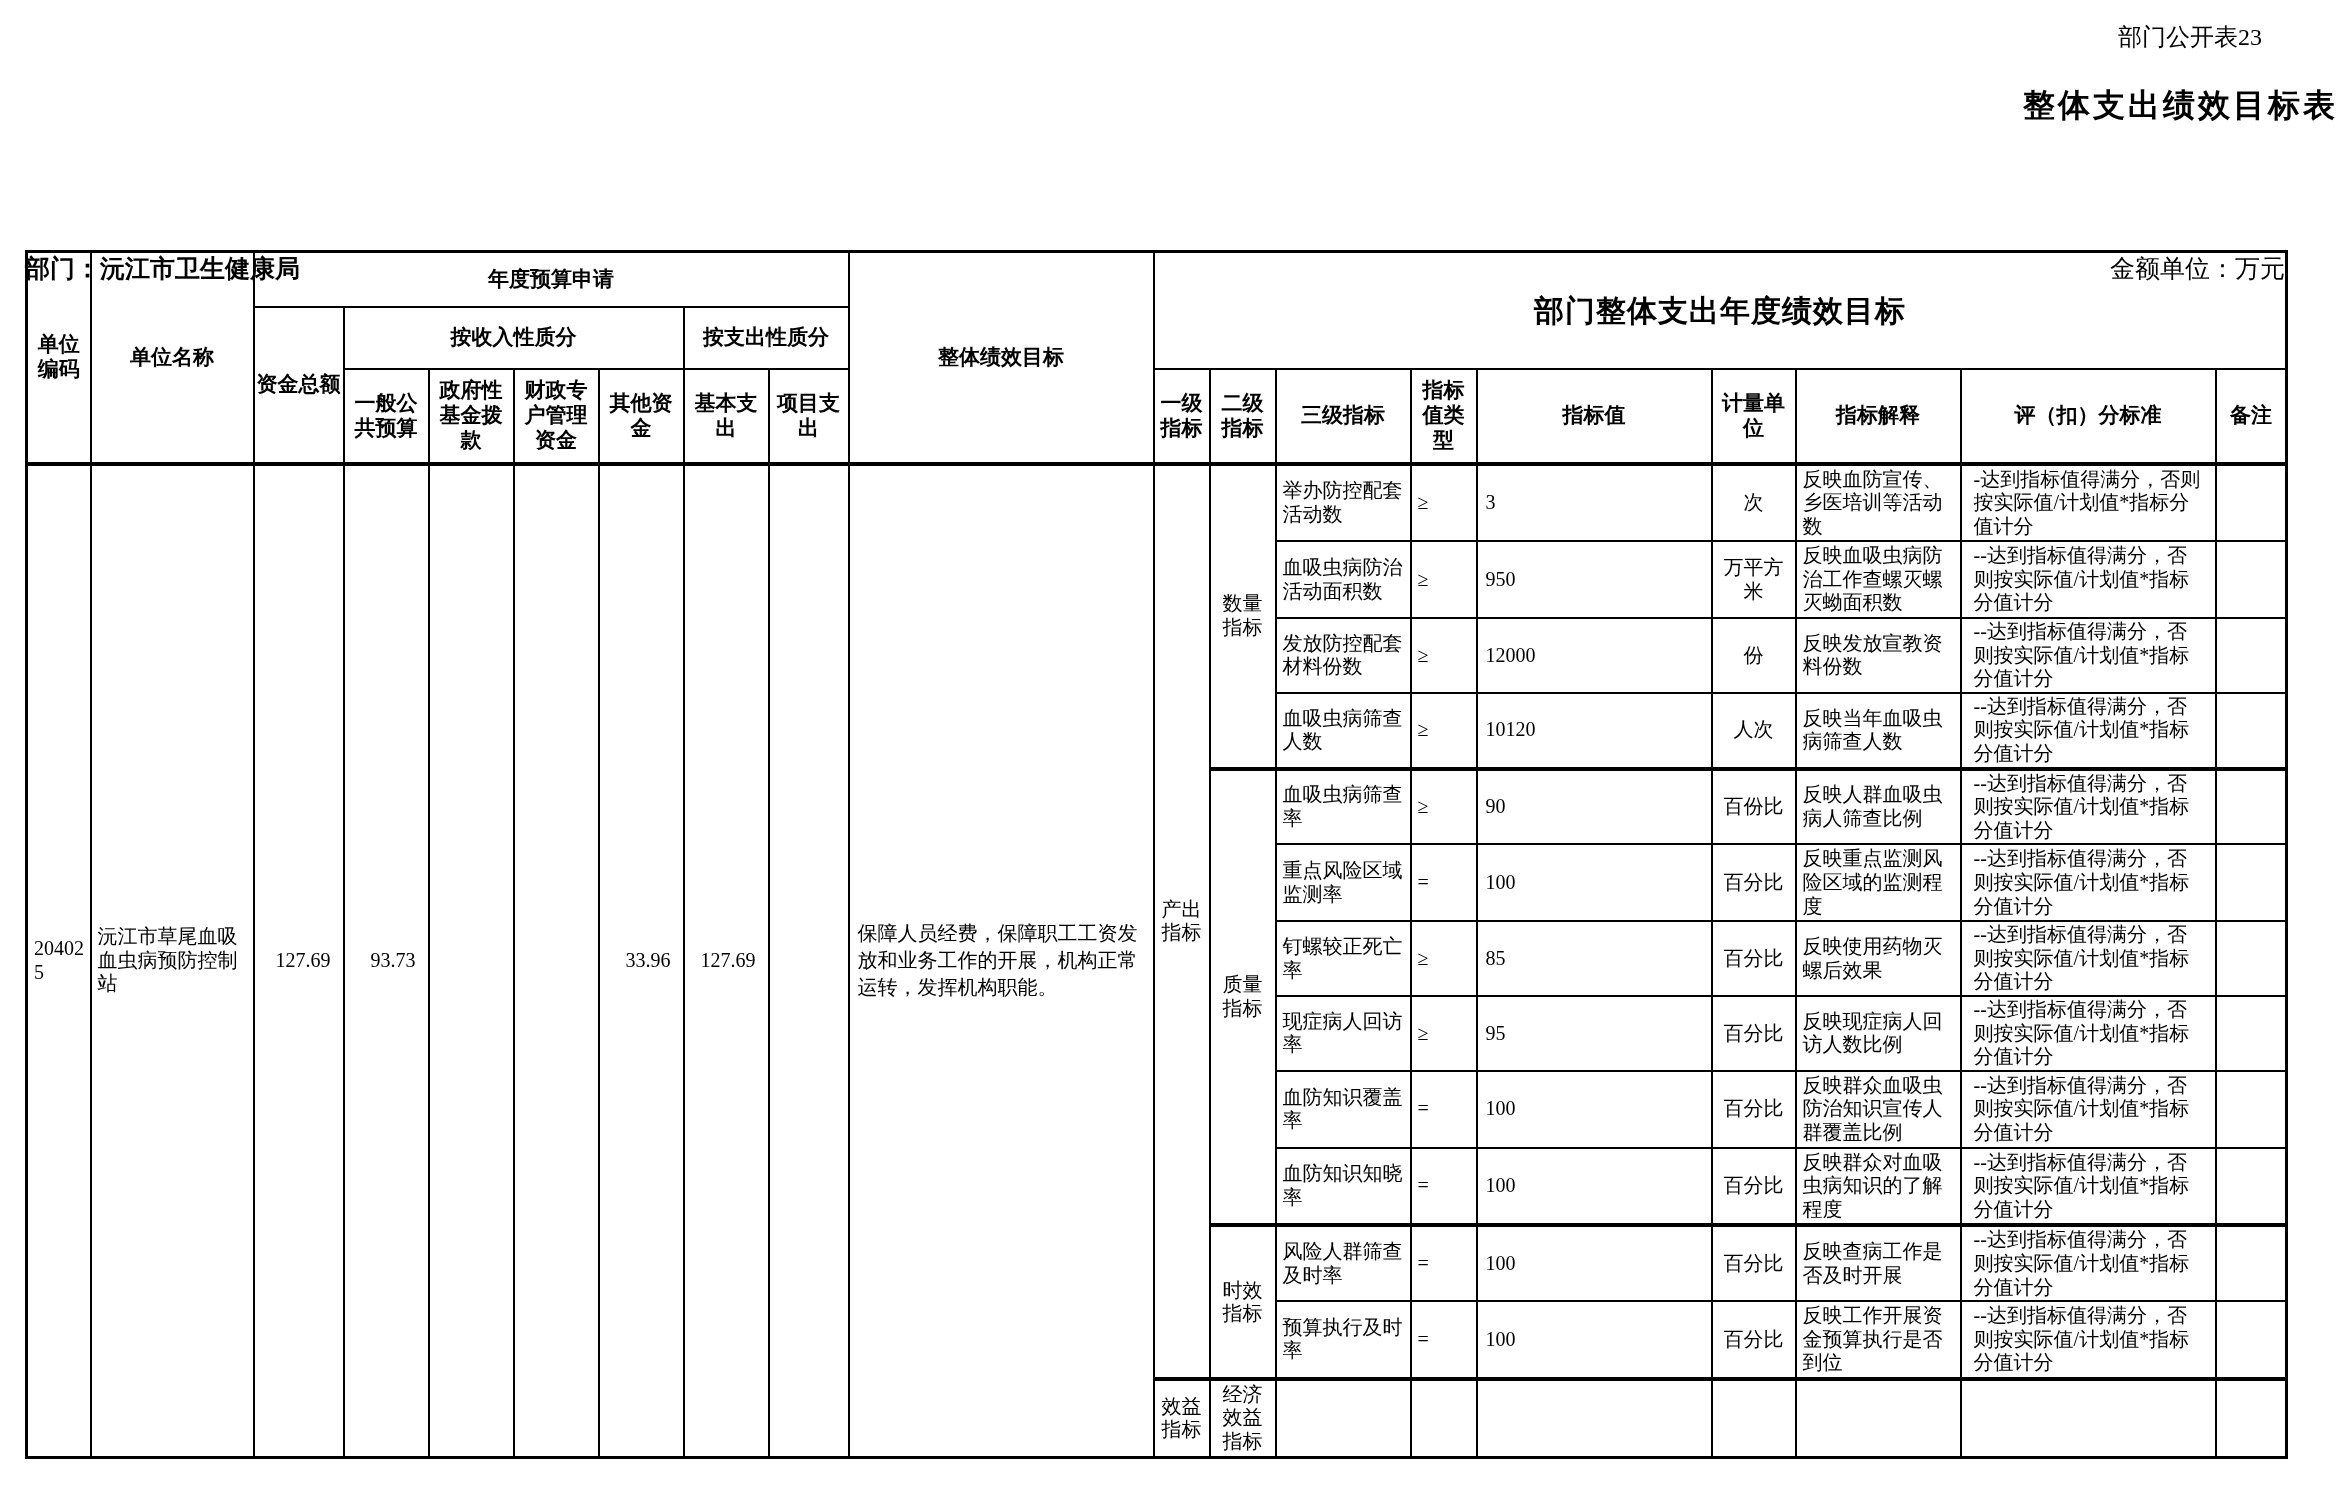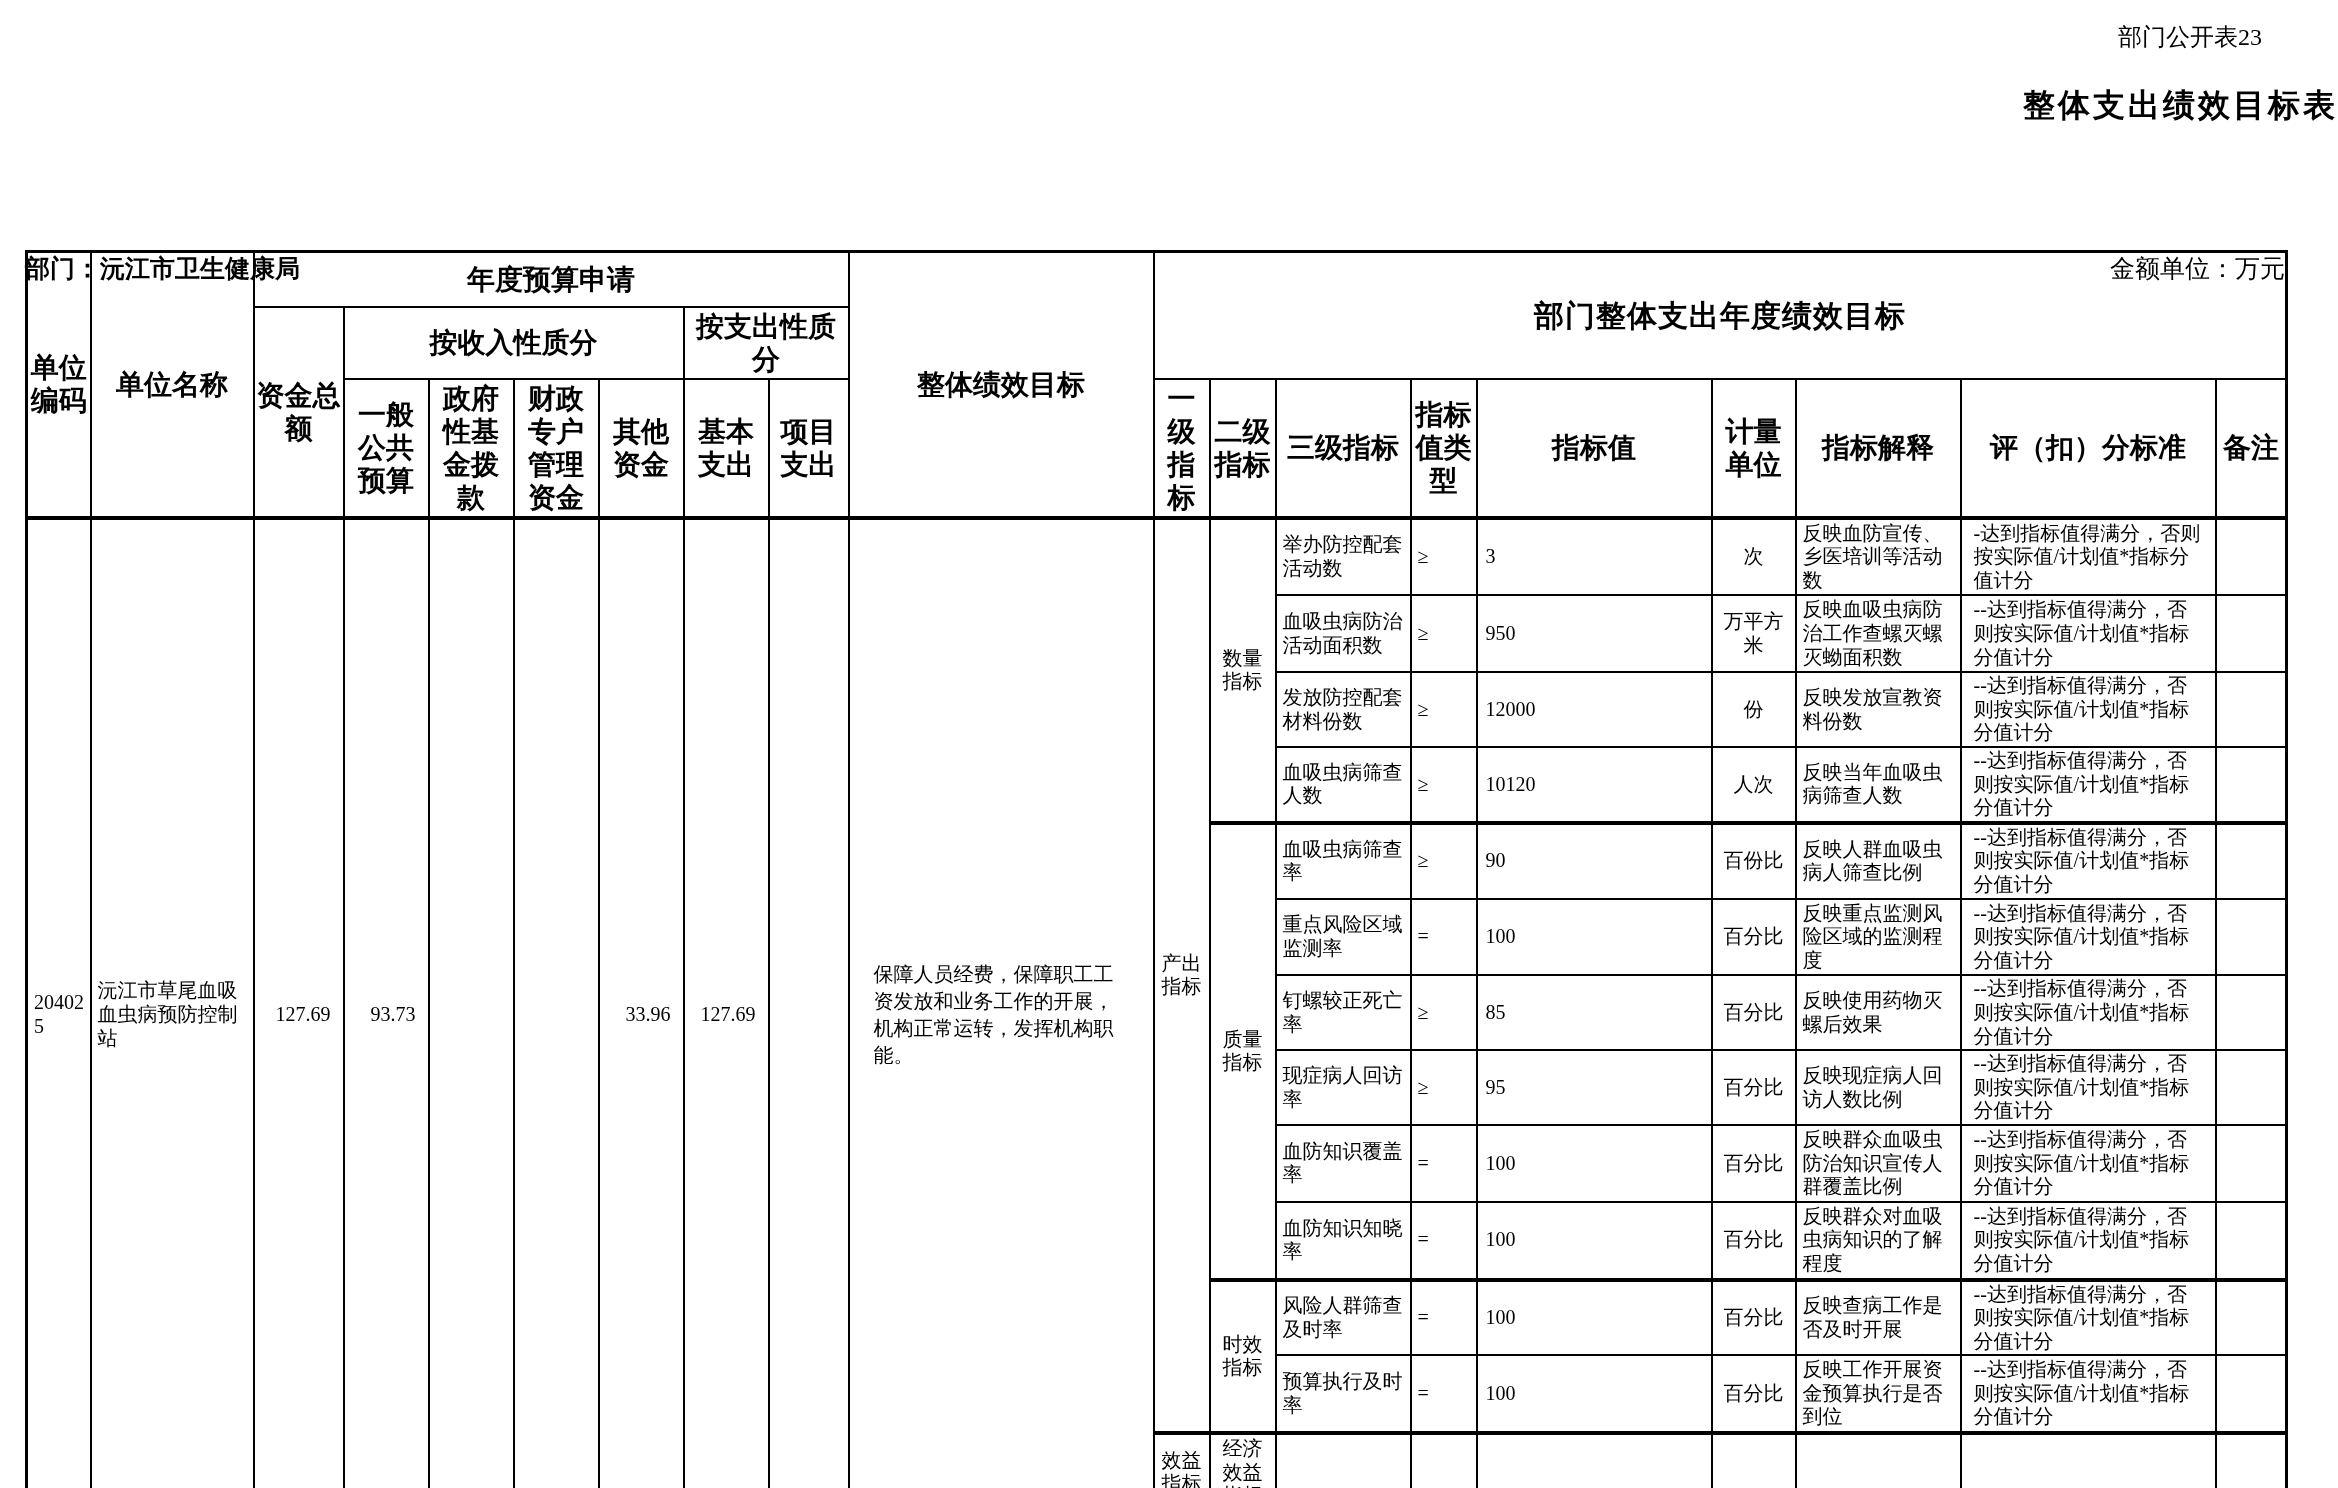--- a/index.html
+++ b/index.html
@@ -18,33 +18,33 @@
     position:absolute;top:250px;left:25px;width:2260px;
     border-collapse:collapse;table-layout:fixed;
     border:3px solid #000;
   }
   td,th{
     border:2px solid #000;
     font-size:20px;line-height:1.18;
     padding:2px 4px;vertical-align:middle;
     overflow:hidden;word-break:break-all;
   }
-  th{font-size:28px;font-weight:bold;text-align:center;padding:2px 2px;}
+  th{font-size:21px;font-weight:bold;text-align:center;padding:2px 2px;}
   th.big{font-size:30px;letter-spacing:1px;}
   tr.hr1{height:55px;}
   tr.hr2{height:62px;}
   tr.hr3{height:95px;}
   tr.r{height:74px;}
   tr.r-last{height:52px;margin-left:45px;}
   tr.group-start td{border-top-width:4px;}
   tbody tr:first-child td{border-top-width:4px;}
   td.num{text-align:right;padding-right:12px;}
   td.ctr{text-align:center;}
   td.lft{text-align:left;padding-left:6px;}
-  td.goal{text-align:left;padding:4px 24px;line-height:1.35;}
+  td.goal{text-align:left;padding:4px 8px;line-height:1.35;}
   td.val{text-align:left;padding-left:8px;}
   td.score{padding:1px 12px;}
 </style>
 </head>
 <body>
 
 <div class="corner-note">部门公开表23</div>
 <div class="page-title">整体支出绩效目标表</div>
 <div class="meta-line">
   <span class="meta-dept">部门：沅江市卫生健康局</span>

